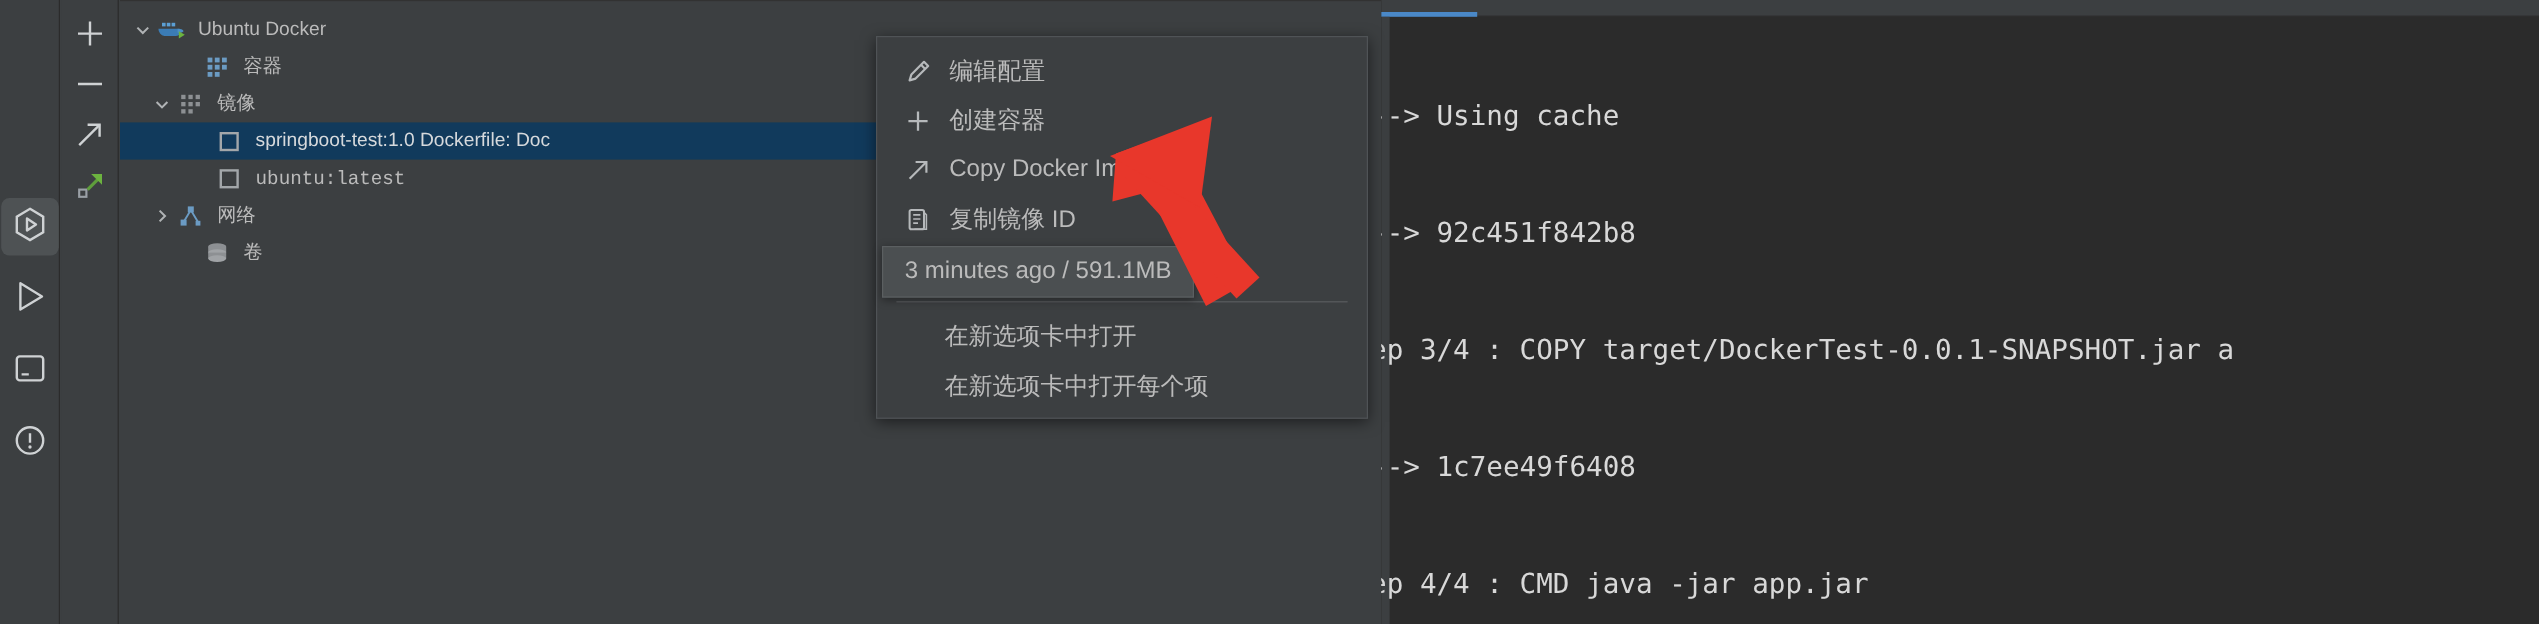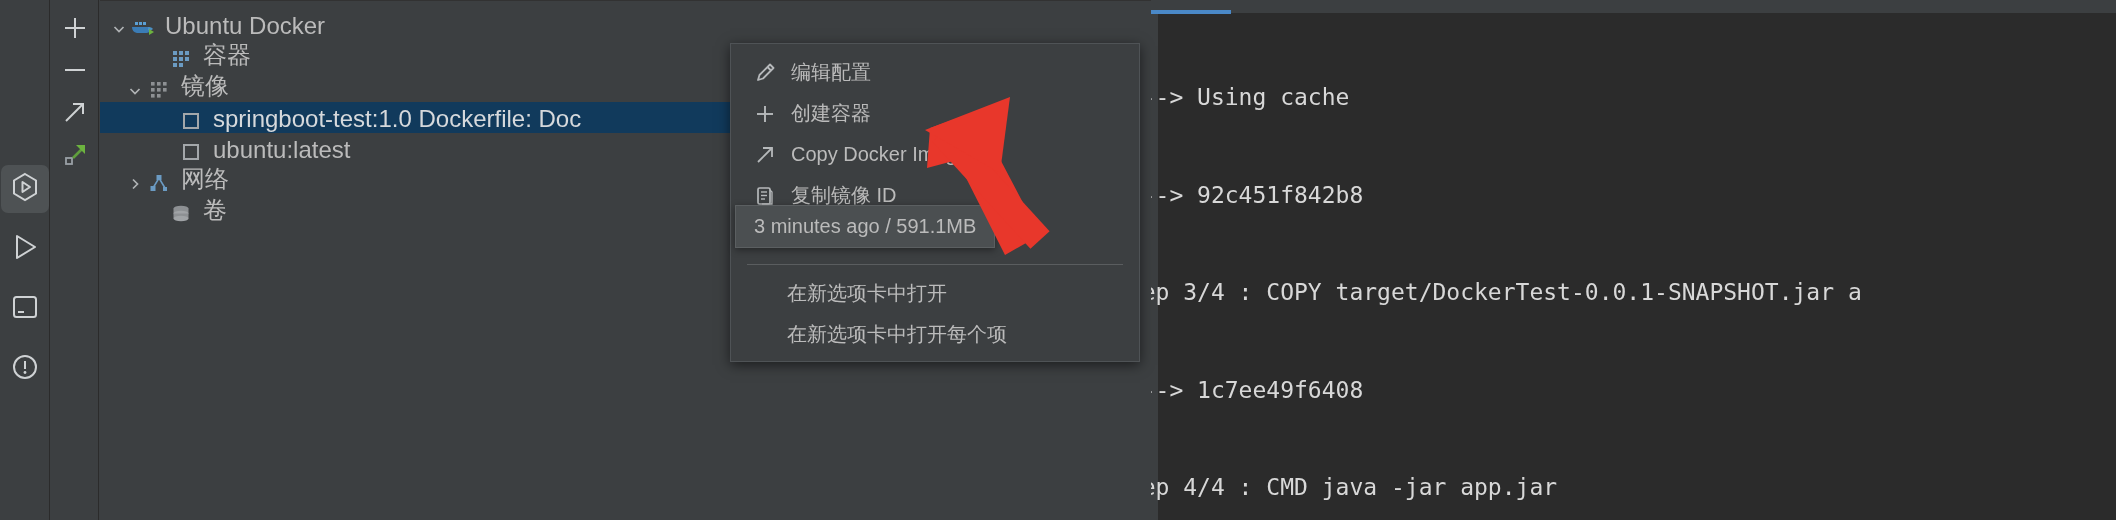--- a/index.html
+++ b/index.html
@@ -53,24 +53,24 @@
     overflow: hidden;
   }
   .tree-topline {
     position: absolute; left: 0; top: 0;
     width: 100%; height: 1px;
     background: #323232;
   }
   .tree-row {
     position: absolute; left: 0;
     height: 31px;
-    display: flex; align-items: flex-end;
+    display: flex; align-items: center;
     white-space: nowrap;
     color: #bbbbbb;
-    font-size: 24px;
+    font-size: 16px;
   }
   .tree-row.selected {
     background: #113a5c;
     width: 942px;
   }
   .tw-arrow {
     width: 22px; height: 22px;
     display: inline-flex; align-items: center; justify-content: center;
     flex: 0 0 auto;
   }
@@ -86,21 +86,20 @@
   
   .ctx-menu {
     position: absolute;
     left: 730px; top: 30px;
     width: 410px;
     background: #3c3f41;
     border: 1px solid #4f5356;
     box-shadow: 0 3px 12px rgba(0,0,0,0.55);
     padding: 8px 0 6px 0;
     z-index: 40;
-    margin-top: 13px;
   }
   .ctx-item {
     height: 41px;
     display: flex; align-items: center;
     padding-left: 18px;
     color: #bbbbbb;
     font-size: 20px;
     white-space: nowrap;
   }
   .ctx-icon {
@@ -327,21 +326,21 @@
     <div class="tree-row selected" style="top:102px; left:0px;">
       <span style="display:inline-block;width:78px;"></span>
       <span class="tw-icon">
         <svg width="20" height="20" viewBox="0 0 20 20">
           <rect x="3" y="3" width="14" height="14" fill="none" stroke="#a3a7aa" stroke-width="2"></rect>
         </svg>
       </span>
       <span class="tree-label">springboot-test:1.0 Dockerfile: Doc</span>
     </div>
 
-    <div class="tree-row" style="top:133px; left:78px;">
+    <div class="tree-row" style="top:133px; left:78px;font-family:Liberation Mono, monospace;">
       <span class="tw-icon">
         <svg width="20" height="20" viewBox="0 0 20 20">
           <rect x="3" y="3" width="14" height="14" fill="none" stroke="#a3a7aa" stroke-width="2"></rect>
         </svg>
       </span>
       <span class="tree-label">ubuntu:latest</span>
     </div>
 
     <div class="tree-row" style="top:164px; left:24px;">
       <span class="tw-arrow">

